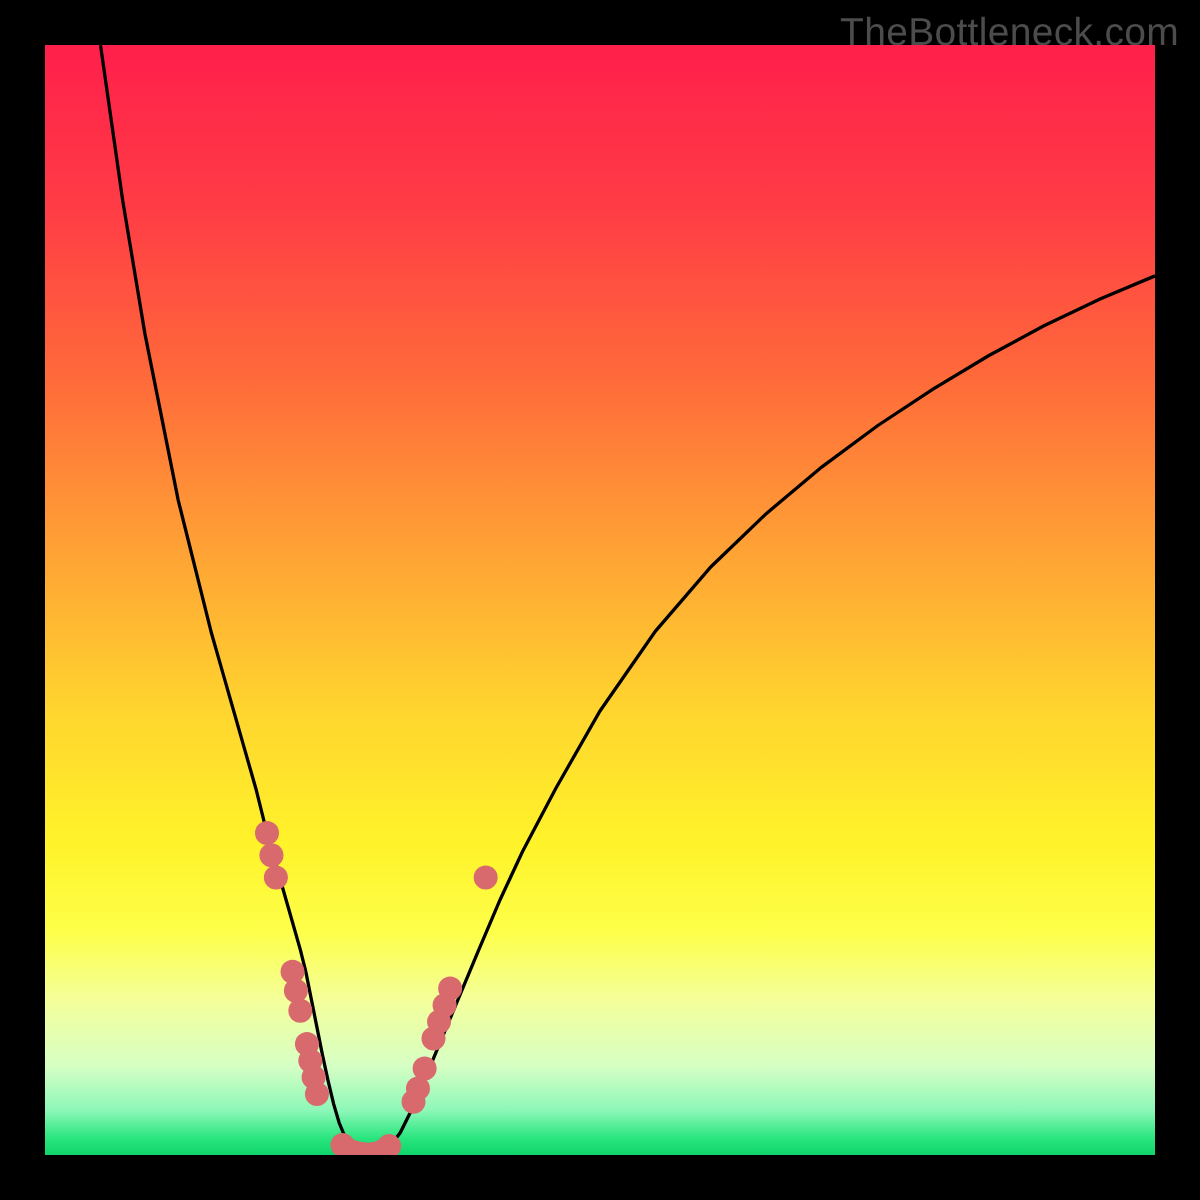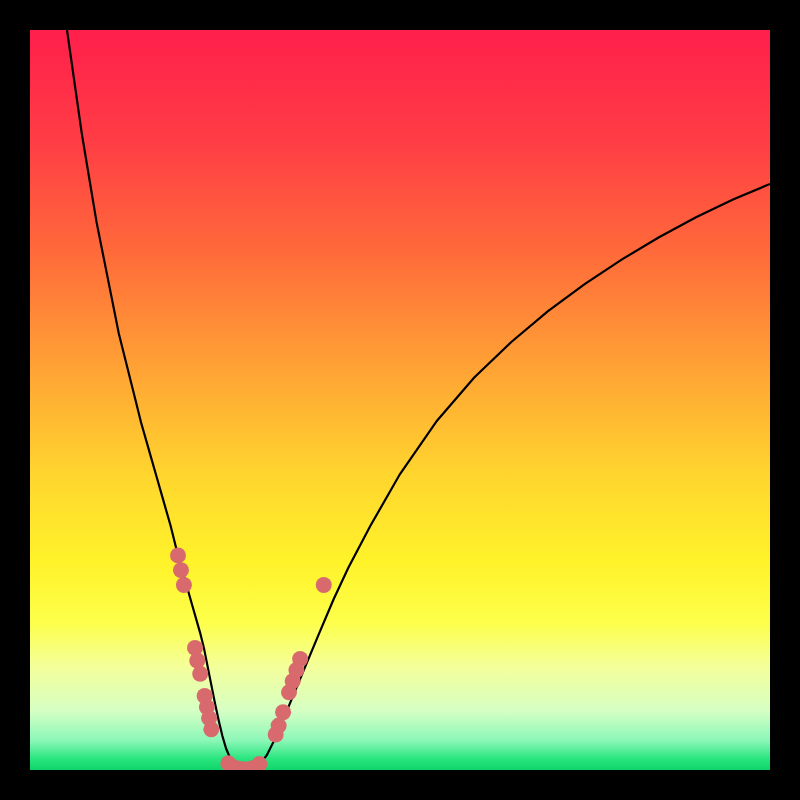--- a/index.html
+++ b/index.html
@@ -38,20 +38,21 @@
   }
   svg {
     position: absolute;
     inset: 0;
   }
 </style>
 </head>
 <body>
 
 <div class="frame">
+  <div class="watermark">TheBottleneck.com</div>
 
   <div class="plot-area">
     <svg viewBox="0 0 740 740" width="740" height="740" preserveAspectRatio="none">
       <defs>
         <linearGradient id="bg-grad" x1="0" y1="0" x2="0" y2="1">
             <stop offset="0%" stop-color="#ff1f4b"></stop>
             <stop offset="15%" stop-color="#ff3d45"></stop>
             <stop offset="30%" stop-color="#ff6a3a"></stop>
             <stop offset="45%" stop-color="#ffa035"></stop>
             <stop offset="60%" stop-color="#ffd52e"></stop>

